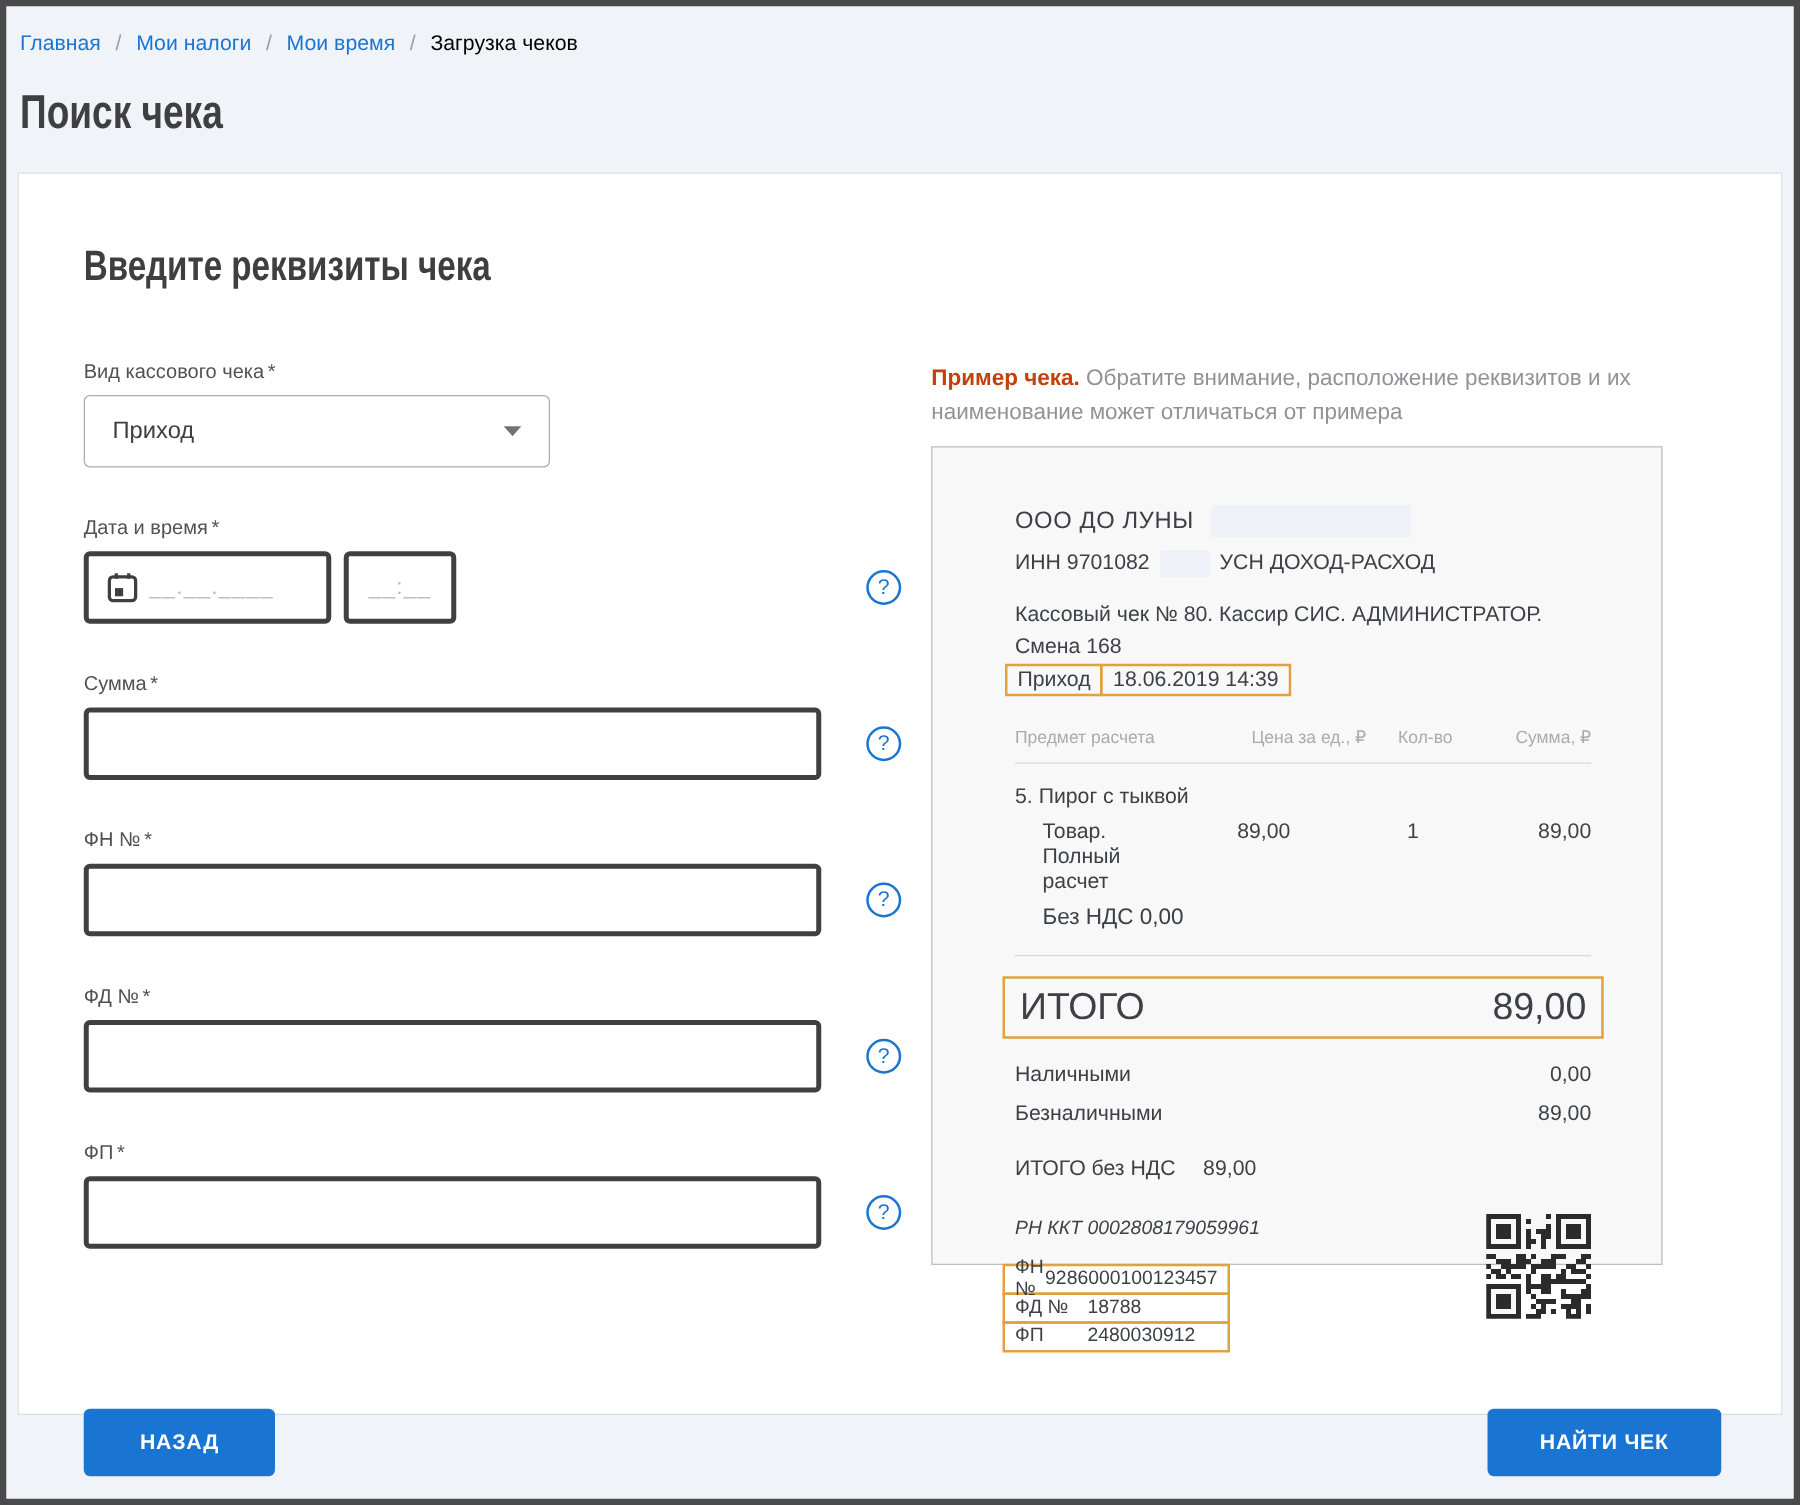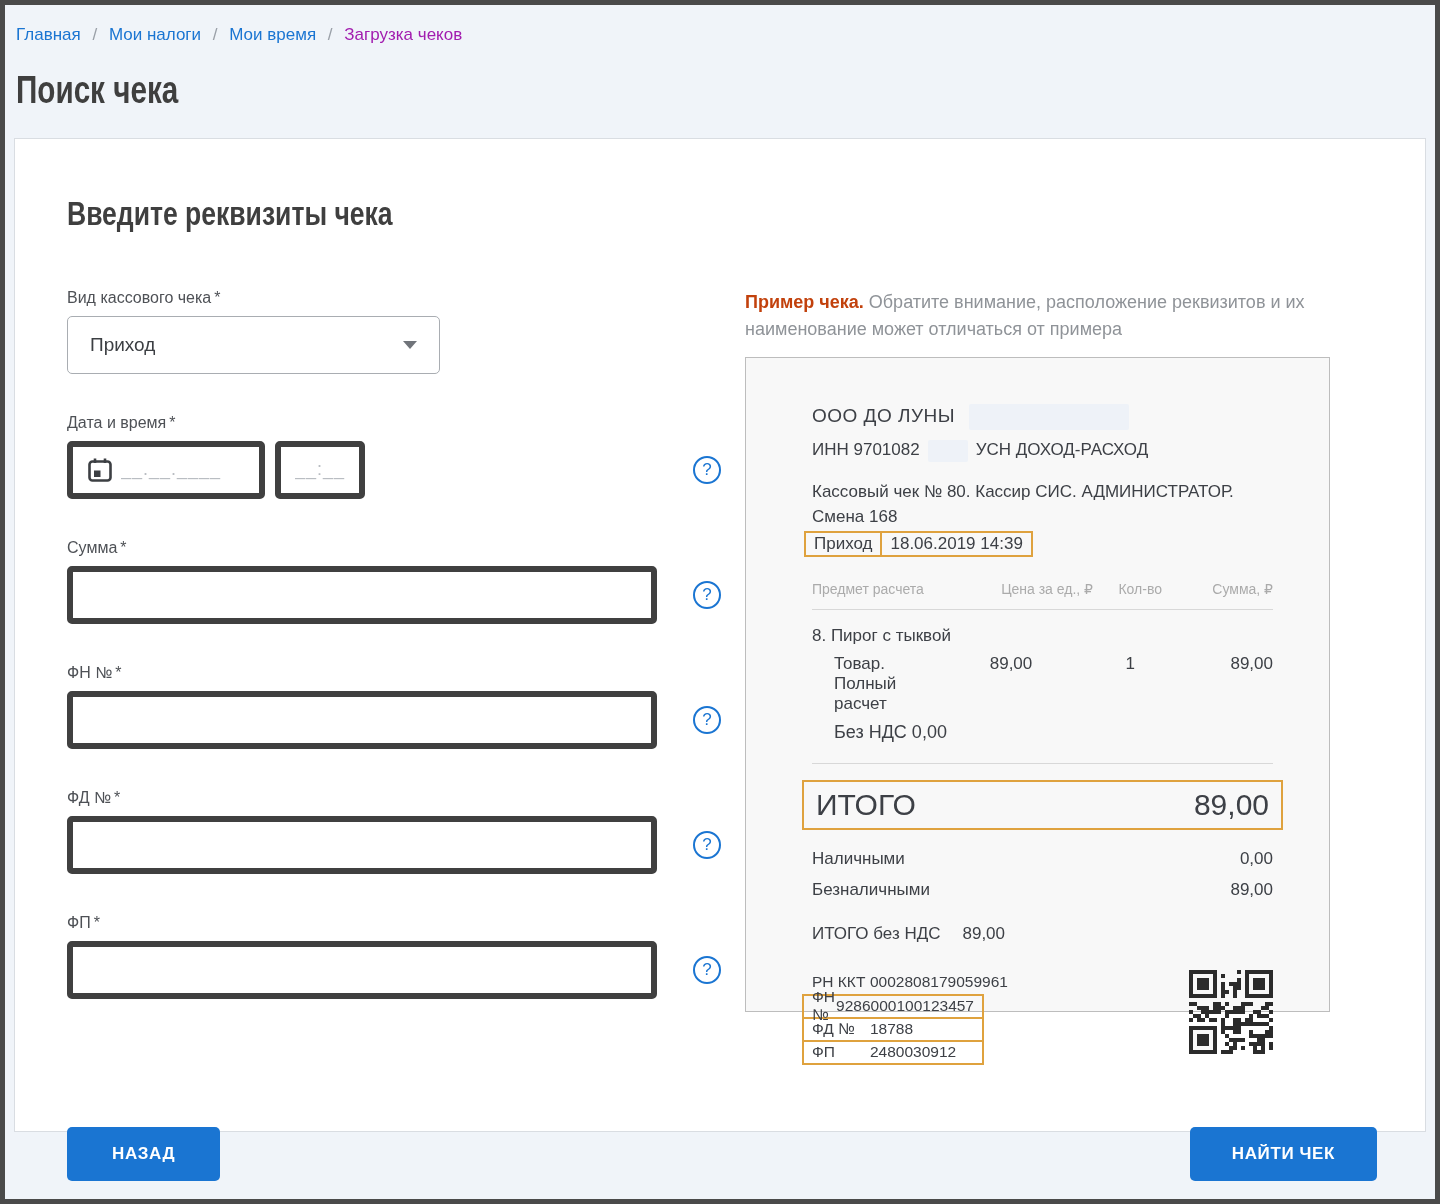--- a/index.html
+++ b/index.html
@@ -18,21 +18,21 @@
     width:1440px;height:1204px;
     border:5px solid #4a4a4a;
     background:var(--page-bg);
     overflow:hidden;
   }
   
   .topband{padding:20px 0 0 11px;}
   .breadcrumb{font-size:17px;color:#8a8f96;}
   .breadcrumb a{color:var(--accent);text-decoration:none;cursor:pointer;}
   .breadcrumb .sep{margin:0 7px;color:#9aa0a8;}
-  .breadcrumb .current{color:#a21caf;}
+  .breadcrumb .current{color:#000000;}
   .page-title{
     margin-top:26px;
     font-size:38px;font-weight:700;color:var(--ink);
     line-height:1.05;
   }
   .condensed{display:inline-block;transform:scaleX(.78);transform-origin:0 50%;white-space:nowrap;letter-spacing:0;}
   
   .card{
     margin:27px 9px 9px 9px;
     height:994px;
@@ -51,21 +51,21 @@
   .field-label .req{color:#4e5156;margin-left:3px;}
   .input-row{display:flex;align-items:center;}
   .select{
     width:373px;height:58px;border:1px solid #a9adb2;border-radius:5px;background:#fff;
     display:flex;align-items:center;justify-content:space-between;
     padding:0 22px 0 22px;cursor:pointer;
   }
   .select .val{font-size:19px;color:#3c3f43;}
   .caret{width:0;height:0;border-left:7px solid transparent;border-right:7px solid transparent;border-top:8px solid #70747a;}
   .inputbox{
-    height:58px;border:6px solid #404040;border-radius:5px;background:#fff;
+    height:58px;border:4px solid #404040;border-radius:5px;background:#fff;
     display:flex;align-items:center;padding:0 14px;
   }
   .inputbox input{
     border:none;outline:none;width:100%;height:100%;
     font-family:"Liberation Sans","DejaVu Sans",sans-serif;
     font-size:18px;color:#3c3f43;background:transparent;
   }
   .inputbox input::placeholder{color:#b9bdc2;letter-spacing:1px;}
   .datebox{width:198px;}
   .timebox{width:90px;margin-left:10px;}
@@ -120,21 +120,21 @@
   .pay-block{margin-top:16px;}
   .r-novat{margin-top:22px;}
   .r-novat .gap{display:inline-block;width:22px;}
   .reqs{margin-top:26px;position:relative;font-size:15.5px;}
   .req-row{display:flex;align-items:center;height:24px;}
   .req-row .lab{width:58px;}
   .req-row.boxed{
     border:2px solid var(--highlight);width:182px;margin-left:-10px;padding:0 8px;height:25px;
   }
   .req-row.boxed + .req-row.boxed{margin-top:-2px;}
-  .req-row.plain{padding-left:0;margin-bottom:0;}
+  .req-row.plain{padding-left:0;margin-bottom:16px;font-style:italic;}
   .qr{position:absolute;top:0;right:0;width:84px;height:84px;}
   
   .footer{
     display:flex;justify-content:space-between;align-items:center;
     margin-top:88px;
   }
   .btn{
     background:var(--accent);color:#fff;border:none;border-radius:5px;
     font-family:"Liberation Sans","DejaVu Sans",sans-serif;
     font-size:17px;font-weight:700;letter-spacing:.6px;
@@ -267,21 +267,21 @@
             <span class="hl">18.06.2019 14:39</span>
           </div>
 
           <div class="r-table-head">
             <span class="c-name">Предмет расчета</span>
             <span class="c-price">Цена за ед., ₽</span>
             <span class="c-qty">Кол-во</span>
             <span class="c-sum">Сумма, ₽</span>
           </div>
 
-          <div class="r-item-name">8. Пирог с тыквой</div>
+          <div class="r-item-name">5. Пирог с тыквой</div>
           <div class="r-item-detail">
             <span class="c-name">Товар. Полный расчет</span>
             <span class="c-price">89,00</span>
             <span class="c-qty">1</span>
             <span class="c-sum">89,00</span>
           </div>
           <div class="r-vat">Без НДС 0,00</div>
 
           <div class="r-div"></div>
 

